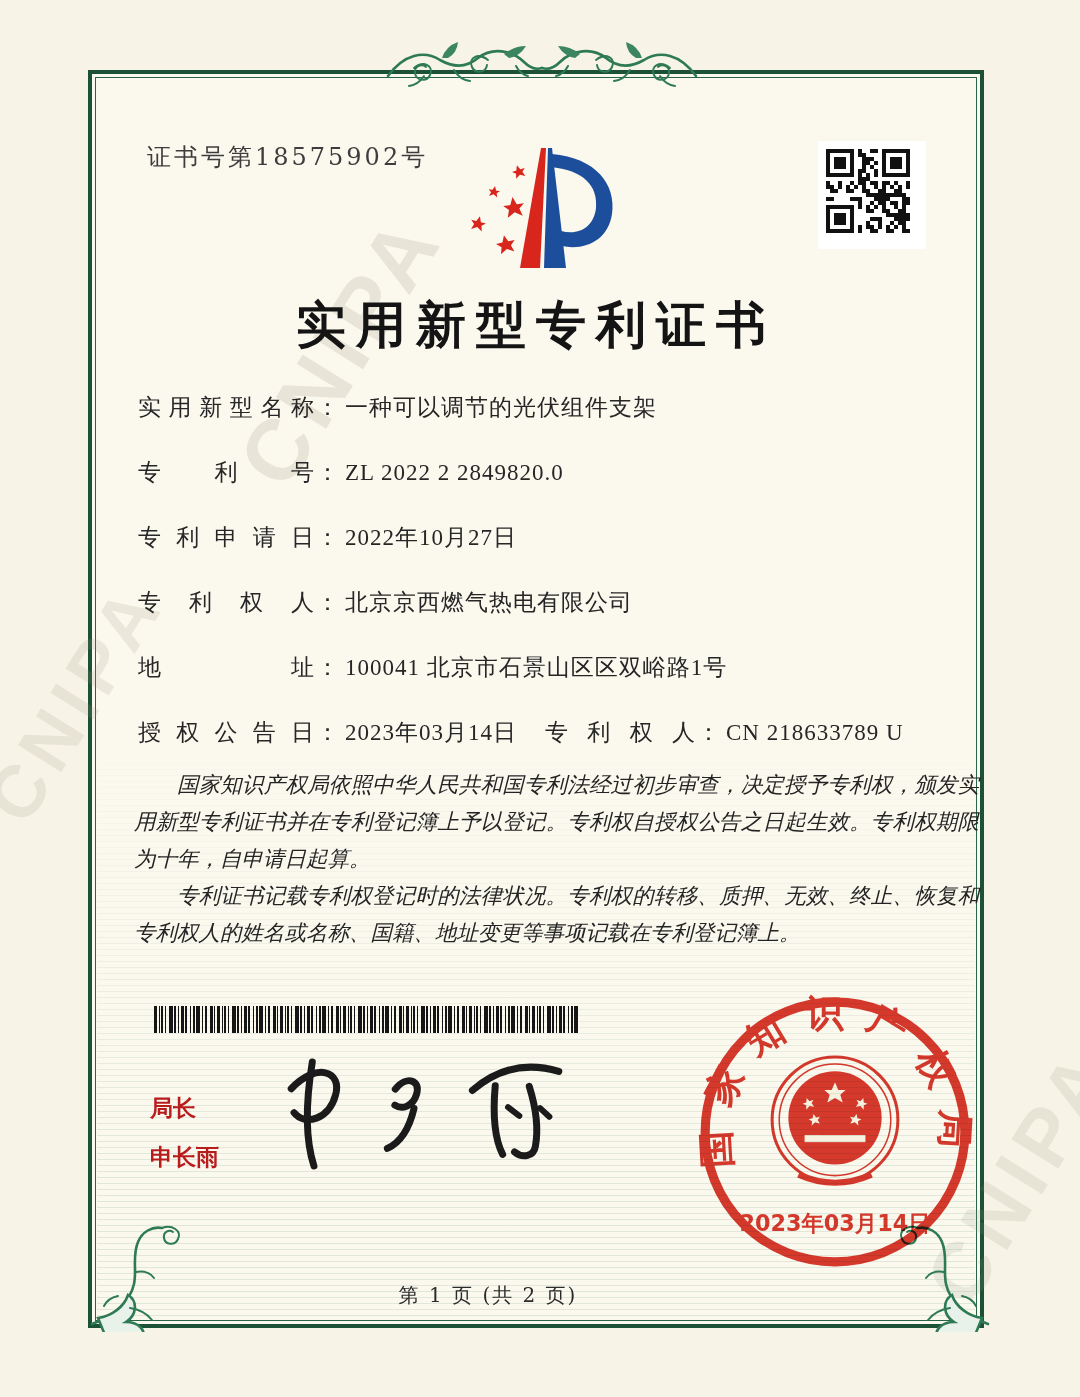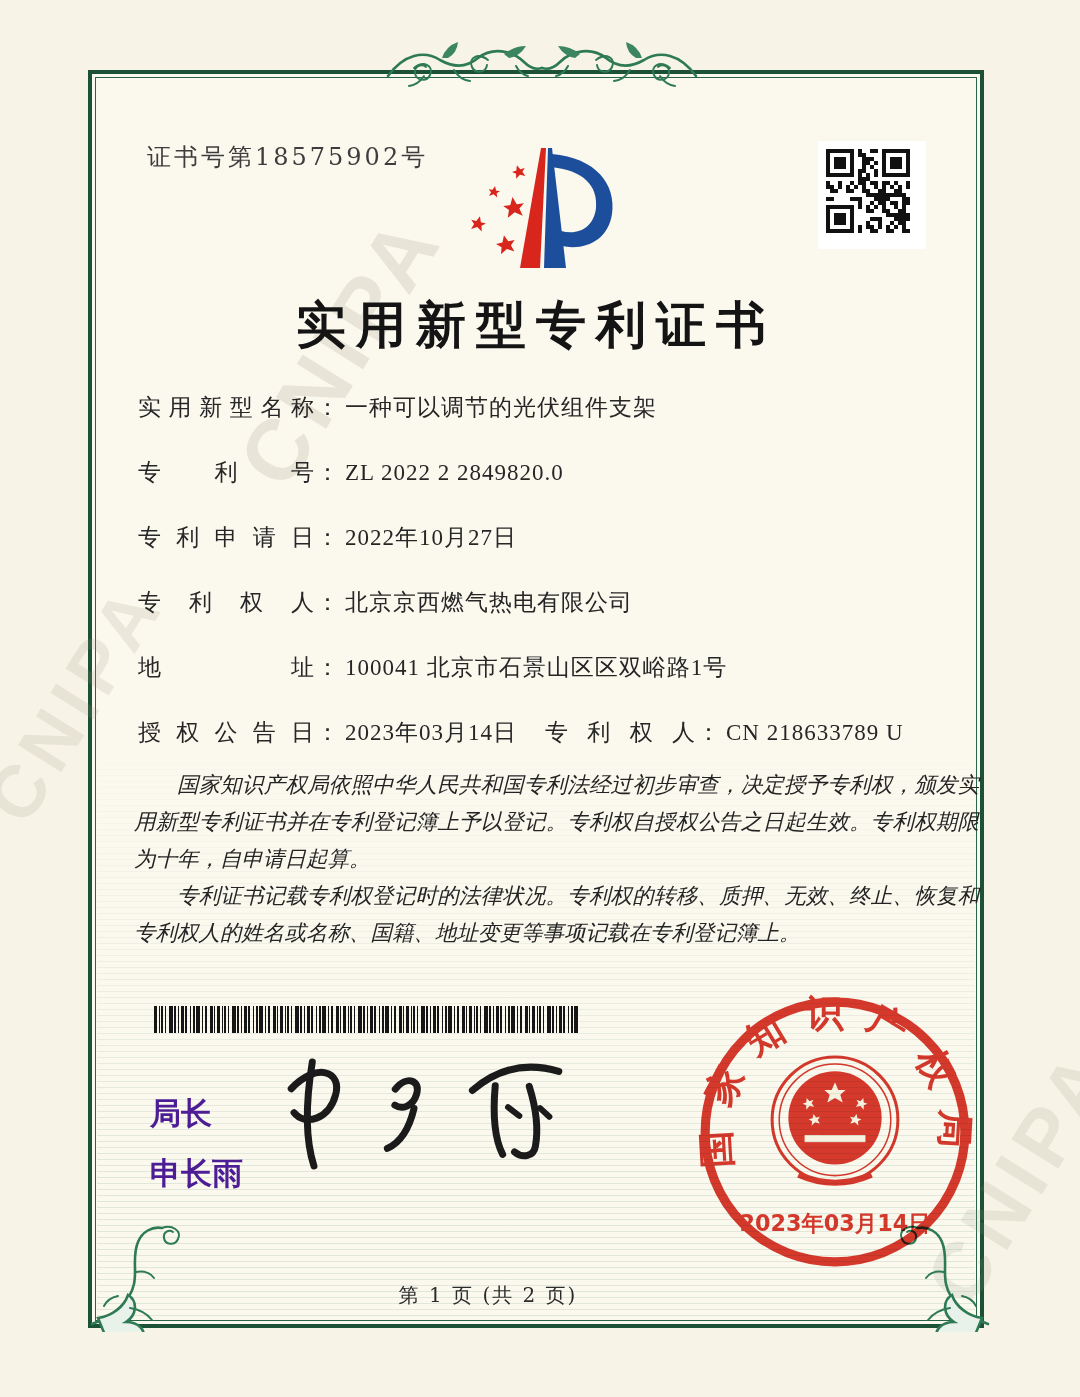--- a/index.html
+++ b/index.html
@@ -55,21 +55,21 @@
   .grant-no .flabel{width:150px;}
   
   .bodytext{
     position:absolute;left:134px;top:766px;width:845px;z-index:3;
     font-size:21.5px;line-height:37px;font-style:italic;color:#242424;text-align:justify;
   }
   .bodytext p{margin:0;text-indent:2em;}
   
   .barcode{position:absolute;left:154px;top:1006px;z-index:3;}
   .director{position:absolute;left:150px;top:1093px;z-index:3;
-    font-family:"Liberation Sans",sans-serif;font-weight:bold;font-size:31px;color:#4c1d95;}
+    font-family:"Liberation Sans",sans-serif;font-weight:bold;font-size:23px;color:#b91c1c;}
   .director div{margin-bottom:18px;}
   .signature{position:absolute;left:268px;top:1036px;z-index:4;transform:rotate(-2deg);}
   .seal{position:absolute;left:693px;top:990px;z-index:5;opacity:.93;mix-blend-mode:multiply;}
   .footer{position:absolute;left:88px;top:1282px;width:800px;text-align:center;
     font-size:20px;color:#2a2a2a;z-index:3;letter-spacing:2px;}
 </style>
 </head>
 <body>
 
 <svg width="0" height="0" style="position:absolute" aria-hidden="true">

